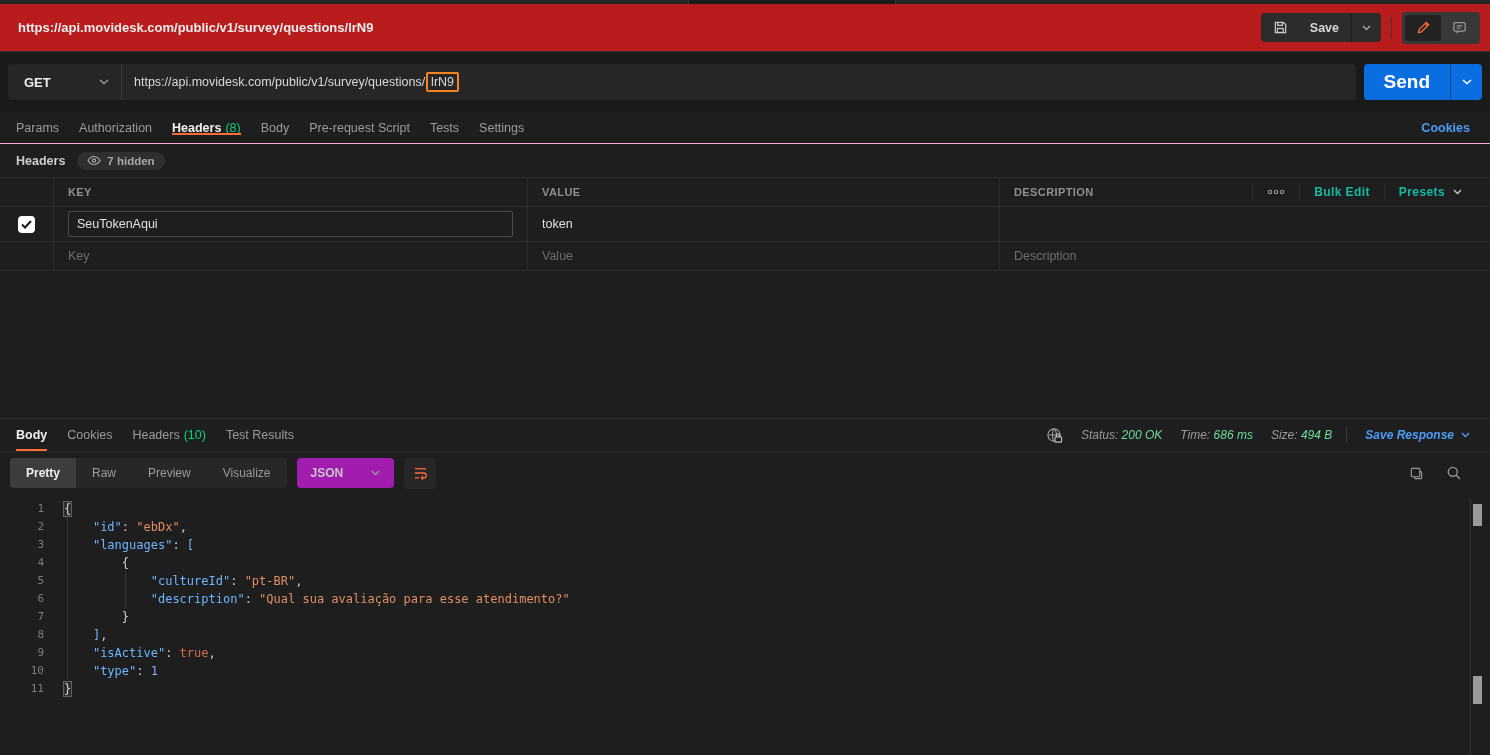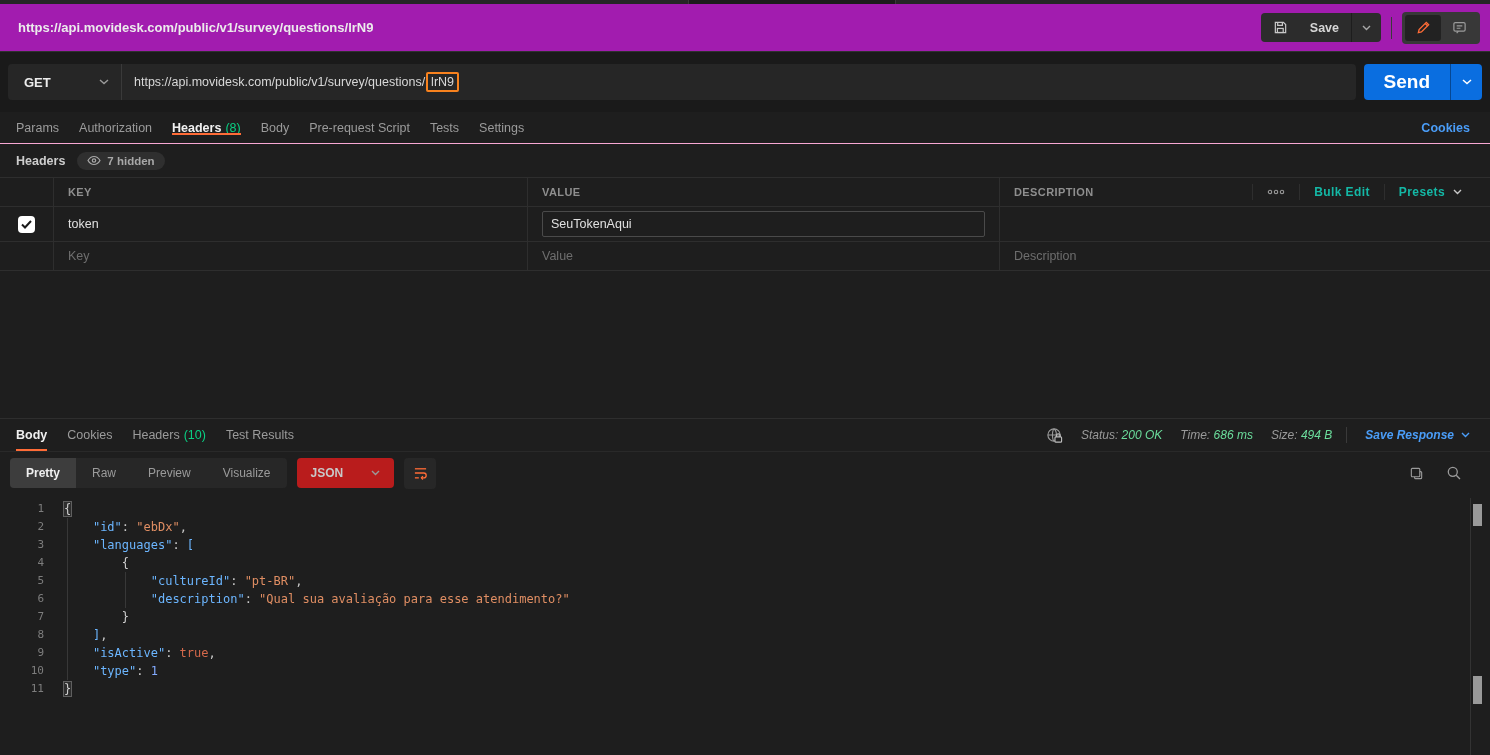--- a/index.html
+++ b/index.html
@@ -6,21 +6,21 @@
   html,body { width:1490px; height:755px; overflow:hidden; background:#1e1e1e;
     font-family:"Liberation Sans", sans-serif; color:#c8c8c8; }
   .app { width:1490px; height:755px; display:flex; flex-direction:column; }
 
   
   .tabstrip { height:4px; background:#262626; position:relative; }
   .tabstrip .active-seg { position:absolute; left:688px; width:208px; top:0; bottom:0;
     background:#1c1c1c; border-left:1px solid #3a3a3a; border-right:1px solid #3a3a3a; }
 
   
-  .titlebar { height:48px; background:#a21caf; border-bottom:1px solid #303030;
+  .titlebar { height:48px; background:#b91c1c; border-bottom:1px solid #303030;
     display:flex; align-items:center; padding:0 10px 0 18px; }
   .req-title { font-size:13px; font-weight:bold; color:#ececec; flex:1;
     white-space:nowrap; overflow:hidden; }
   .titlebar-actions { display:flex; align-items:center; gap:10px; }
   .save-group { display:flex; background:#2c2c2c; border-radius:4px; overflow:hidden; }
   .save-btn { display:flex; align-items:center; gap:22px; padding:7px 12px; cursor:pointer;
     color:#d6d6d6; font-size:12.5px; font-weight:bold; }
   .save-chev { display:flex; align-items:center; padding:0 10px; border-left:1px solid #1d1d1d; }
   .vdiv { width:1px; height:22px; background:#3a3a3a; }
   .edit-group { display:flex; background:#383838; border-radius:4px; padding:3px; }
@@ -103,21 +103,21 @@
     font-size:12px;font-style:italic; }
   .meta-item { color:#9a9a9a; margin-left:10px; }
   .meta-item b { font-weight:normal; color:#6bdd9c; }
   .save-resp { color:#4a9df8; font-weight:bold; display:flex; align-items:center; gap:7px;
     cursor:pointer; margin-left:4px; }
 
   .viewrow { height:42px; display:flex; align-items:center; padding:0 10px; gap:10px; }
   .seg { display:flex; background:#272727; border-radius:4px; overflow:hidden; }
   .seg-cell { padding:8px 16px; font-size:12px; color:#9b9b9b; cursor:pointer; }
   .seg-cell.active { background:#3d3d3d; color:#f0f0f0; font-weight:bold; }
-  .json-dd { display:flex; align-items:center; gap:28px; background:#b91c1c; border-radius:4px;
+  .json-dd { display:flex; align-items:center; gap:28px; background:#a21caf; border-radius:4px;
     padding:8px 14px; font-size:12px; font-weight:bold; color:#c8c8c8; cursor:pointer;text-align:right; }
   .wrap-btn { background:#272727; border-radius:4px; width:32px; height:31px;
     display:flex; align-items:center; justify-content:center; cursor:pointer; }
   .view-right { margin-left:auto; display:flex; align-items:center; gap:22px; padding-right:18px; }
   .view-right .icon-btn { cursor:pointer; display:flex; }
 
   
   .code { flex:1; position:relative; font-family:"DejaVu Sans Mono", monospace;
     font-size:12px; line-height:18px; padding-top:6px; overflow:hidden; }
   .code-line { display:flex; height:18px; white-space:pre; }
@@ -280,24 +280,24 @@
     </div>
 
     <div class="kvrow data">
       <div class="kvcell cb-cell">
         <span class="checkbox">
           <svg width="11" height="9" viewBox="0 0 11 9">
             <polyline points="1,4.5 4,7.5 10,1" fill="none" stroke="#1a1a1a" stroke-width="2"></polyline>
           </svg>
         </span>
       </div>
-      <div class="kvcell">token</div>
       <div class="kvcell">
         <input class="kv-input" type="text" value="SeuTokenAqui" style="">
       </div>
+      <div class="kvcell">token</div>
       <div class="kvcell"></div>
     </div>
 
     <div class="kvrow placeholder">
       <div class="kvcell cb-cell"></div>
       <div class="kvcell">
         <input class="ghost-input" type="text" placeholder="Key" style="">
       </div>
       <div class="kvcell">
         <input class="ghost-input" type="text" placeholder="Value" style="">

